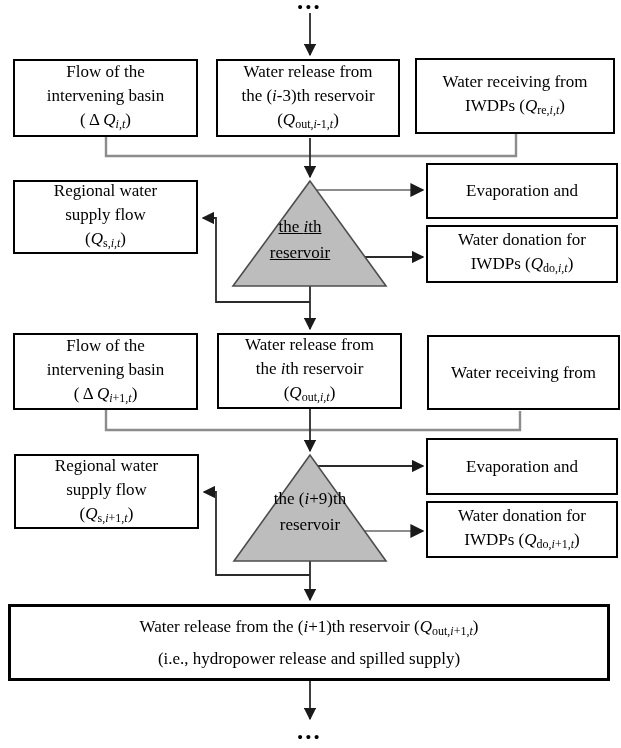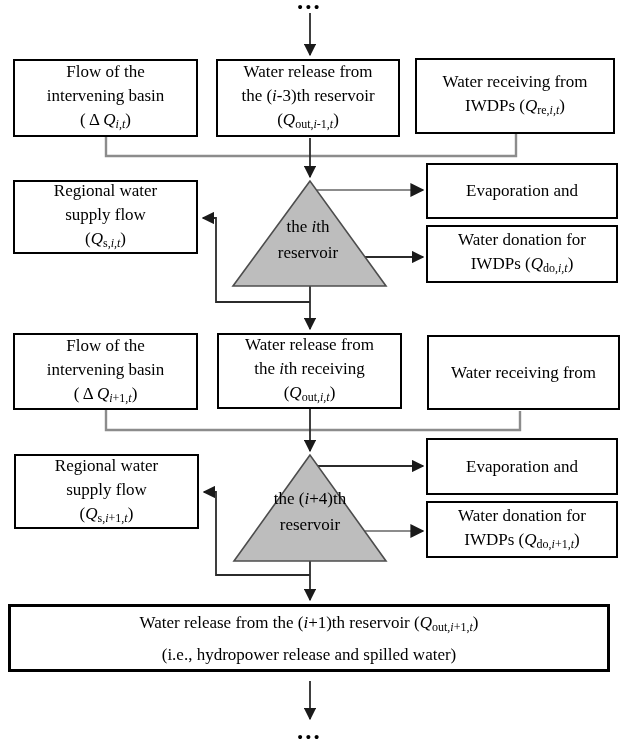--- a/index.html
+++ b/index.html
@@ -85,54 +85,54 @@
       <div class="tline"><span>supply flow</span></div>
       <div class="tline"><span>(</span><span class="seg-i">Q</span><span class="seg-s">s,</span><span class="seg-s seg-i">i,t</span><span>)</span></div>
     </div>
   <div class="node" style="left:426px; top:163px; width:192px; height:56px;">
       <div class="tline"><span>Evaporation and</span></div>
     </div>
   <div class="node" style="left:426px; top:225px; width:192px; height:58px;">
       <div class="tline"><span>Water donation for</span></div>
       <div class="tline"><span>IWDPs (</span><span class="seg-i">Q</span><span class="seg-s">do,</span><span class="seg-s seg-i">i,t</span><span>)</span></div>
     </div>
-  <div class="tri-label" style="left:308px; top:214px;">
+  <div class="tri-label" style="left:300px; top:214px;text-decoration:underline;">
       <div class="tline"><span>the </span><span class="seg-i">i</span><span>th</span></div>
       <div class="tline"><span>reservoir</span></div>
     </div>
 
   <div class="node" style="left:13px; top:333px; width:185px; height:77px;">
       <div class="tline"><span>Flow of the</span></div>
       <div class="tline"><span>intervening basin</span></div>
       <div class="tline"><span>( Δ </span><span class="seg-i">Q</span><span class="seg-s seg-i">i</span><span class="seg-s">+1,</span><span class="seg-s seg-i">t</span><span>)</span></div>
     </div>
   <div class="node" style="left:217px; top:333px; width:185px; height:76px;">
       <div class="tline"><span>Water release from</span></div>
-      <div class="tline"><span>the </span><span class="seg-i">i</span><span>th receiving</span></div>
+      <div class="tline"><span>the </span><span class="seg-i">i</span><span>th reservoir</span></div>
       <div class="tline"><span>(</span><span class="seg-i">Q</span><span class="seg-s">out,</span><span class="seg-s seg-i">i,t</span><span>)</span></div>
     </div>
   <div class="node" style="left:427px; top:335px; width:193px; height:75px;">
       <div class="tline"><span>Water receiving from</span></div>
     </div>
 
   <div class="node" style="left:14px; top:454px; width:185px; height:75px;">
       <div class="tline"><span>Regional water</span></div>
       <div class="tline"><span>supply flow</span></div>
       <div class="tline"><span>(</span><span class="seg-i">Q</span><span class="seg-s">s,</span><span class="seg-s seg-i">i</span><span class="seg-s">+1,</span><span class="seg-s seg-i">t</span><span>)</span></div>
     </div>
   <div class="node" style="left:426px; top:438px; width:192px; height:57px;">
       <div class="tline"><span>Evaporation and</span></div>
     </div>
   <div class="node" style="left:426px; top:501px; width:192px; height:57px;">
       <div class="tline"><span>Water donation for</span></div>
       <div class="tline"><span>IWDPs (</span><span class="seg-i">Q</span><span class="seg-s">do,</span><span class="seg-s seg-i">i</span><span class="seg-s">+1,</span><span class="seg-s seg-i">t</span><span>)</span></div>
     </div>
   <div class="tri-label" style="left:310px; top:486px;">
-      <div class="tline"><span>the (</span><span class="seg-i">i</span><span>+4)th</span></div>
+      <div class="tline"><span>the (</span><span class="seg-i">i</span><span>+9)th</span></div>
       <div class="tline"><span>reservoir</span></div>
     </div>
 
-  <div class="node node-wide" style="left:8px; top:604px; width:602px; height:68px;">
+  <div class="node node-wide" style="left:8px; top:604px; width:602px; height:77px;">
       <div class="tline"><span>Water release from the (</span><span class="seg-i">i</span><span>+1)th reservoir (</span><span class="seg-i">Q</span><span class="seg-s">out,</span><span class="seg-s seg-i">i</span><span class="seg-s">+1,</span><span class="seg-s seg-i">t</span><span>)</span></div>
-      <div class="tline"><span>(i.e., hydropower release and spilled water)</span></div>
+      <div class="tline"><span>(i.e., hydropower release and spilled supply)</span></div>
     </div>
 
 </div>
 
 </body></html>

